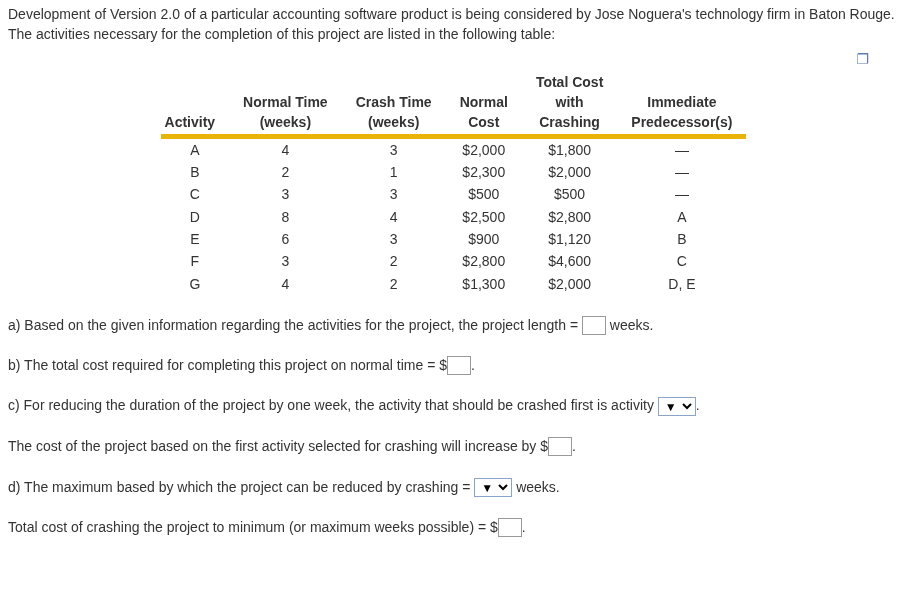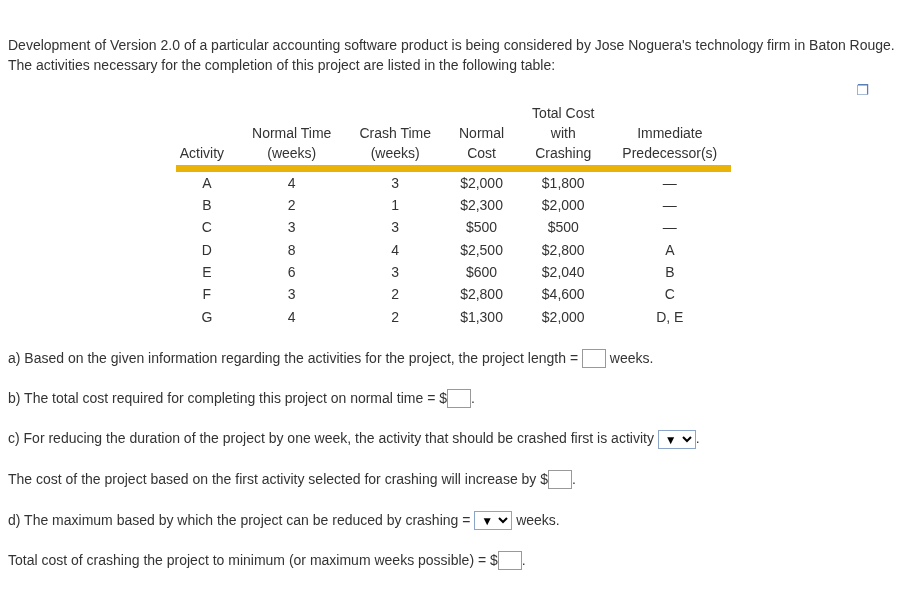--- a/index.html
+++ b/index.html
@@ -5,35 +5,35 @@
   body {
     font-family: Arial, Helvetica, sans-serif;
     font-size: 14px;
     color: #333;
     margin: 0;
     padding: 4px 8px;
     width: 907px;
     box-sizing: border-box;
     line-height: 1.45;
   }
-  .intro { margin-bottom: 6px; margin-top: 31px; }
+  .intro { margin-bottom: 6px; }
   .clipboard-row { text-align: right; padding-right: 30px; margin-top: -2px; margin-bottom: 2px;}
   .clip-icon { color:#5a7fb5; font-size:14px; }
   table.data {
     border-collapse: collapse;
     margin: 0 auto 14px auto;
   }
   table.data th, table.data td {
     padding: 1px 14px;
     text-align: center;
     font-weight: normal;
   }
   table.data thead th {
-    font-weight: normal;
-    border-bottom: 7px solid #eab308;
+    font-weight: bold;
+    border-bottom: 5px solid #eab308;
     vertical-align: bottom;
   }
   table.data thead th:first-child { text-align:left; padding-left:4px;}
   .question-line { margin: 20px 0; }
   .inline-input {
     width: 22px;
     height: 17px;
     border: 1px solid #999;
     font-size: 13px;
     text-align: center;
@@ -100,22 +100,22 @@
         <td>8</td>
         <td>4</td>
         <td>$2,500</td>
         <td>$2,800</td>
         <td>A</td>
       </tr>
     <tr>
         <td>E</td>
         <td>6</td>
         <td>3</td>
-        <td>$600</td>
-        <td>$2,040</td>
+        <td>$900</td>
+        <td>$1,120</td>
         <td>B</td>
       </tr>
     <tr>
         <td>F</td>
         <td>3</td>
         <td>2</td>
         <td>$2,800</td>
         <td>$4,600</td>
         <td>C</td>
       </tr>

